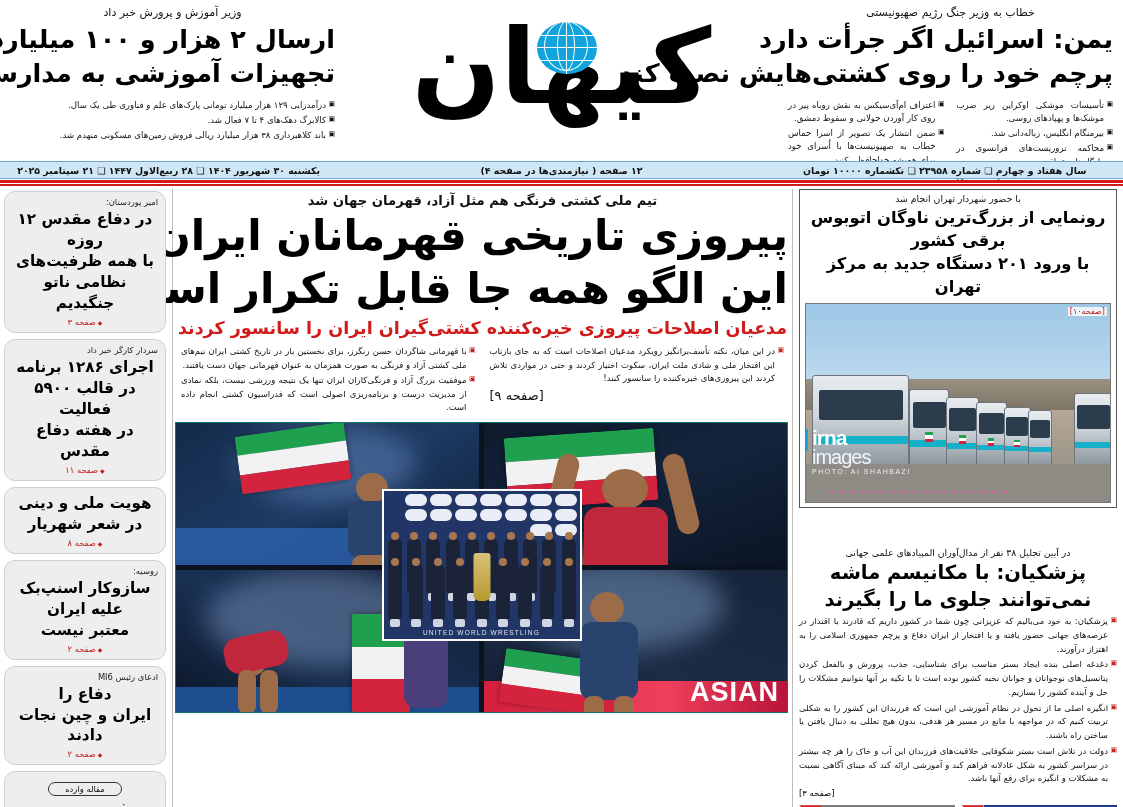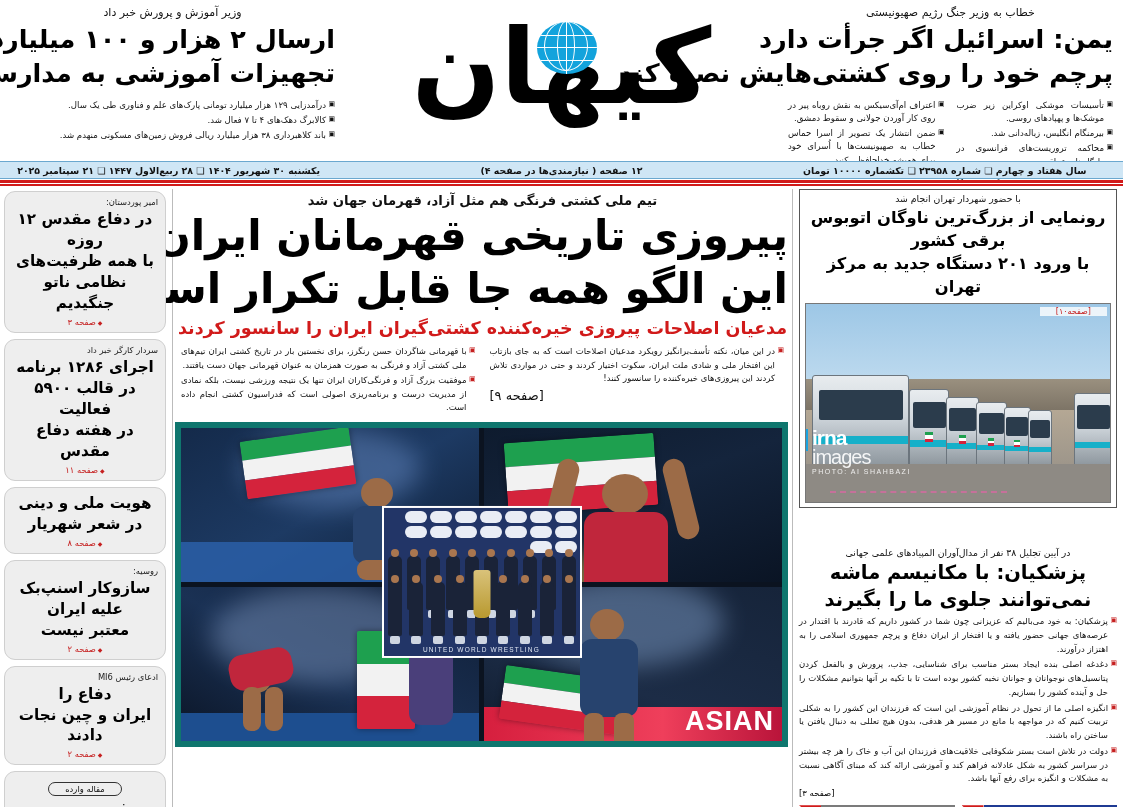--- a/index.html
+++ b/index.html
@@ -110,22 +110,22 @@
     margin-top: 5px; letter-spacing: -0.2px; white-space: nowrap;
   }
   .c-bullets { display: flex; flex-direction: row-reverse; gap: 14px; margin-top: 7px; padding: 0 4px; }
   .c-bullets .bcol { flex: 1; }
   .c-bullets .bullet { font-size: 8.5px; line-height: 1.6; }
   .c-bullets .bullet::before { color: #c62020; }
   .c-pageref { font-size: 13px; color: #111; text-align: left; margin-top: 1px; }
 
   
   .collage {
-    position: relative; margin-top: 5px; width: 613px; height: 325px;
-    background: #0b1320; overflow: hidden; border: 6px solid #0f766e;
+    position: relative; margin-top: 5px; width: 613px; height: 291px;
+    background: #0b1320; overflow: hidden; border: 1px solid #0f766e;
     display: grid; grid-template-columns: 1fr 1fr; grid-template-rows: 1fr 1fr; gap: 5px;
   }
   .ph { position: relative; overflow: hidden; }
 
   
   .p-tl { grid-column: 1; grid-row: 1; background: linear-gradient(160deg,#0e1b2e 0%,#14243c 45%,#0a1424 100%); }
   .p-bl { grid-column: 1; grid-row: 2; background: linear-gradient(200deg,#16243a 0%,#1c2c46 60%,#101c2e 100%); }
   .p-tr { grid-column: 2; grid-row: 1; background: linear-gradient(150deg,#142a4a 0%,#1d3a63 50%,#0d1c33 100%); }
   .p-br { grid-column: 2; grid-row: 2; background: linear-gradient(210deg,#101e36 0%,#1a3154 55%,#0b1526 100%); }
 
@@ -174,21 +174,21 @@
   .team .uww { position: absolute; left: 0; bottom: 3px; width: 100%; text-align: center; color: #dfe6f2;
                font-size: 6.5px; letter-spacing: 1.2px; direction: ltr; font-family: "Liberation Sans", sans-serif; }
 
   
   .lbox { border: 1px solid #555; padding: 3px 5px 4px 5px; }
   .l-kick { text-align: center; font-size: 9.3px; color: #111; margin-bottom: 2px; }
   .l-head { text-align: center; font-size: 16.3px; font-weight: bold; color: #000; line-height: 1.42; }
   .l-photo { position: relative; margin-top: 4px; width: 100%; height: 200px; overflow: hidden; border: 1px solid #777;
              background: linear-gradient(180deg,#9dc7e6 0%,#bcd9ee 38%,#b9ab96 48%,#8e8a84 100%); }
   .l-pageref { position: absolute; right: 3px; top: 3px; font-size: 8px; color: #c62020; background: rgba(255,255,255,.8);
-               padding: 0 16px; z-index: 5; }
+               padding: 0 2px; z-index: 5; }
   .mountain { position: absolute; left: 0; top: 38%; width: 100%; height: 16%;
               background: linear-gradient(180deg,#9a907f,#7d7466); }
   .busrow { position: absolute; left: 0; bottom: 18%; width: 100%; height: 46%; }
   .bus { position: absolute; bottom: 0; background: linear-gradient(180deg,#e8ecef 0%,#cfd6dc 45%,#8e979e 100%);
          border: 1px solid #6c757d; border-radius: 3px 3px 1px 1px; }
   .bus .win { position: absolute; left: 6%; right: 6%; top: 16%; height: 34%; background: #2b3c4c; border-radius: 2px; }
   .bus .stripe { position: absolute; left: 0; right: 0; bottom: 24%; height: 9%; background: #16b0c9; }
   .bus .irflag { position: absolute; left: 38%; top: 56%; width: 22%; height: 13%;
                  background: linear-gradient(180deg,#1ea04f 33%,#ffffff 33% 66%,#d4233c 66%); }
   .ground { position: absolute; left: 0; bottom: 0; width: 100%; height: 19%; background: #8e8a84; }

